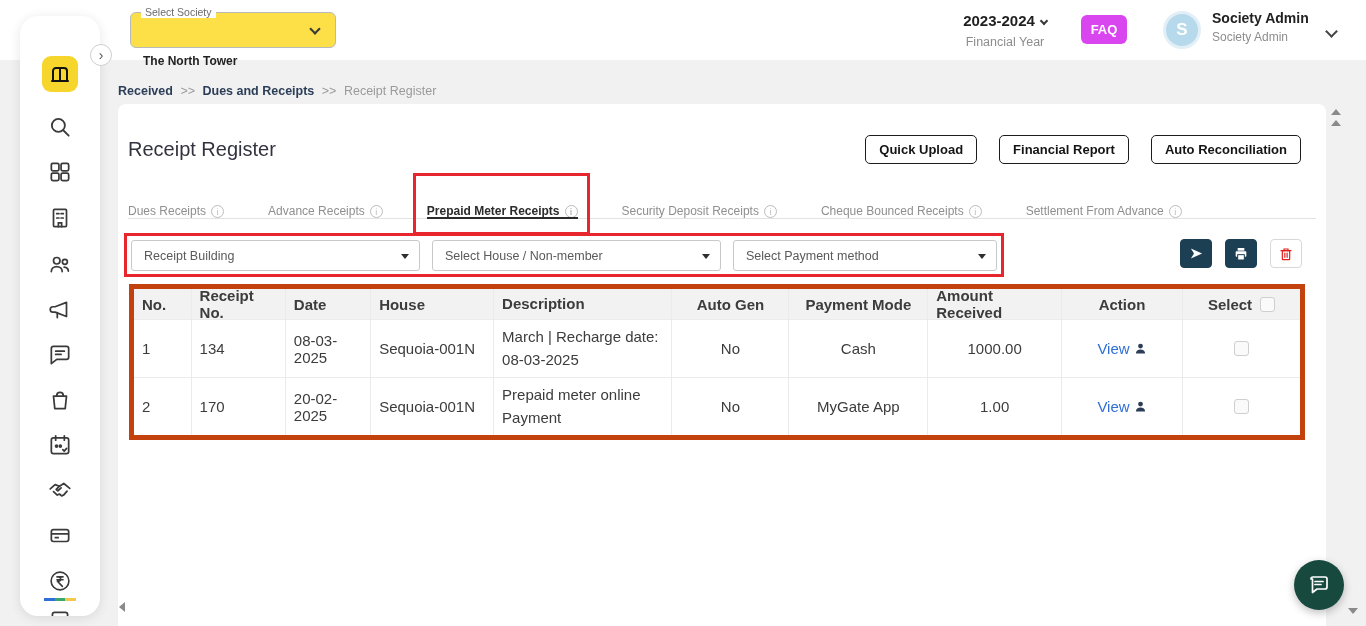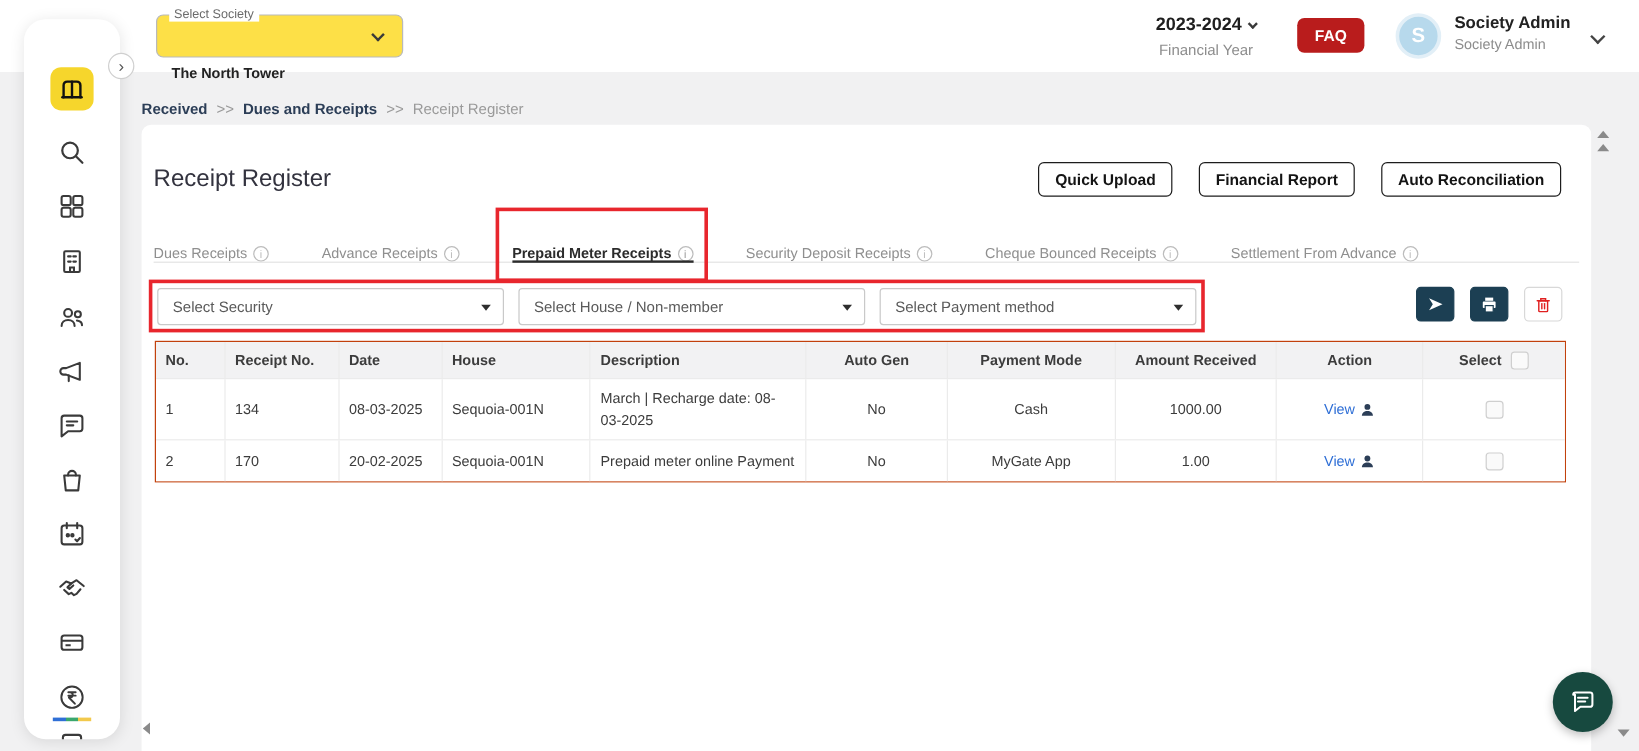--- a/index.html
+++ b/index.html
@@ -15,21 +15,21 @@
   .society-select .value { position:absolute; left:12px; top:8px; font-size:12px; font-weight:bold; color:#222;margin-top:33px; }
   .chev { display:inline-block; width:8px; height:8px; border-right:2px solid #3a3a3a;
     border-bottom:2px solid #3a3a3a; transform:rotate(45deg); }
   .society-select .chev { position:absolute; right:16px; top:12px; }
 
   .fy-block { position:absolute; left:950px; top:12px; width:110px; text-align:center; }
   .fy-value { font-size:15px; font-weight:bold; color:#1f1f1f; }
   .fy-value .chev { width:6px; height:6px; margin-left:6px; margin-bottom:2px; }
   .fy-label { font-size:12.5px; color:#8d8d8d; margin-top:6px; }
 
-  .faq-badge { position:absolute; left:1081px; top:15px; width:56px; height:29px; background:#b91c1c;
+  .faq-badge { position:absolute; left:1081px; top:15px; width:46px; height:29px; background:#d946ef;
     color:#fff; border-radius:6px; font-size:13px; font-weight:bold; display:flex; align-items:center;
     justify-content:center; cursor:pointer; }
 
   .avatar { position:absolute; left:1163px; top:11px; width:38px; height:38px; border-radius:50%;
     background:#b7d9ec; border:3px solid #e2eff7; color:#fff; font-size:17px; font-weight:bold;
     display:flex; align-items:center; justify-content:center; }
   .user-name { position:absolute; left:1212px; top:10px; font-size:14px; font-weight:bold; color:#222; }
   .user-role { position:absolute; left:1212px; top:30px; font-size:12px; color:#8d8d8d; }
   .user-chev { position:absolute; left:1327px; top:22px; }
   .user-chev .chev { width:9px; height:9px; border-color:#444; }
@@ -83,21 +83,21 @@
   .caret { position:absolute; right:10px; top:13px; width:0; height:0; border-left:4px solid transparent;
     border-right:4px solid transparent; border-top:5px solid #2e2e2e; }
 
   .tool-btns { position:absolute; right:64px; top:239px; display:flex; gap:13px; }
   .tool-btn { width:32px; height:29px; border-radius:4px; display:flex; align-items:center;
     justify-content:center; cursor:pointer; }
   .tool-dark { background:#1c3f53; border:1px solid #1c3f53; }
   .tool-light { background:#fff; border:1px solid #d8d8d8; }
 
   
-  .table { position:absolute; left:129px; top:284px; width:1176px; border:1px solid #c2410c; font-size:12px; }
+  .table { position:absolute; left:129px; top:284px; width:1176px; border:5px solid #c2410c; font-size:15px; }
   .trow { display:flex; }
   .thead { background:#f2f2f3; font-weight:bold; color:#3a3a3a; }
   .thead .cell { height:30px; }
   .tbody .trow { border-top:1px solid #ebebeb; background:#fff; }
   .cell { display:flex; align-items:center; padding:6px 8px; border-right:1px solid #ebebeb; color:#3c3c3c; }
   .cell:last-child { border-right:none; }
   .c0{width:58px;} .c1{width:95px;} .c2{width:86px;} .c3{width:124px;}
   .c4{width:180px; line-height:1.5;} .c5{width:118px; justify-content:center;}
   .c6{width:140px; justify-content:center;} .c7{width:135px; justify-content:center;}
   .c8{width:122px; justify-content:center;} .c9{width:118px; justify-content:center;}
@@ -290,21 +290,21 @@
     </div>
     <div class="tab">
       <span>Settlement From Advance</span>
         <i class="info-icon"></i>
     </div>
   </div>
 
   <div class="filter-row">
     <span class="annotate-filters"></span>
     <div class="dropdown dd-b">
-      <span>Select Security</span>
+      <span>Receipt Building</span>
       <span class="caret"></span>
     </div>
     <div class="dropdown dd-h">
       <span>Select House / Non-member</span>
       <span class="caret"></span>
     </div>
     <div class="dropdown dd-p">
       <span>Select Payment method</span>
       <span class="caret"></span>
     </div>

